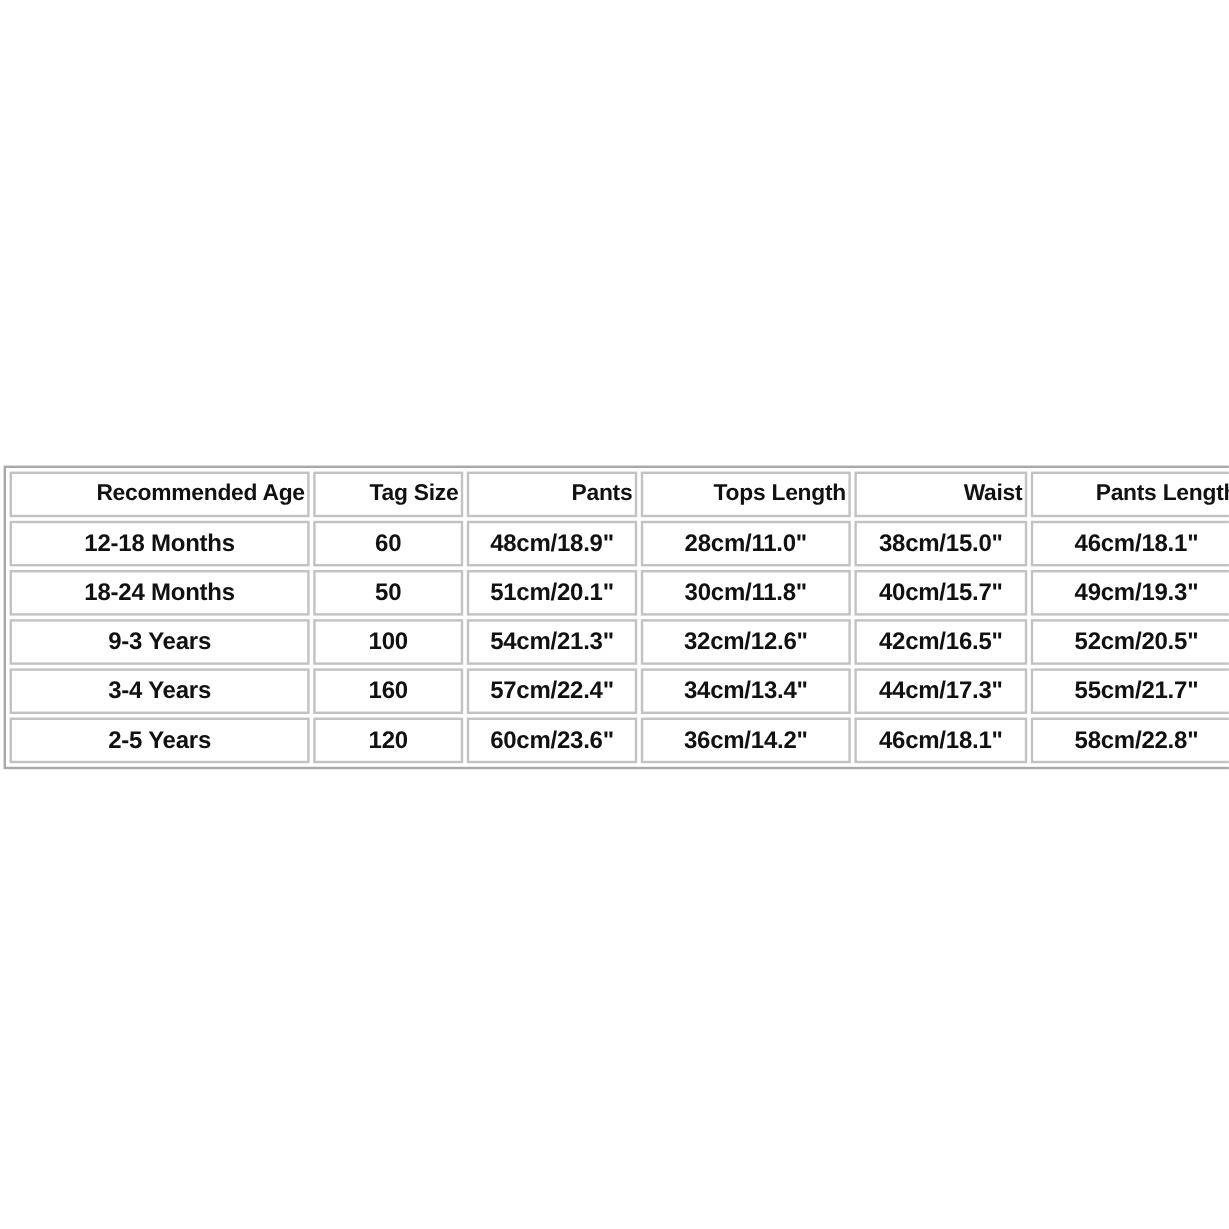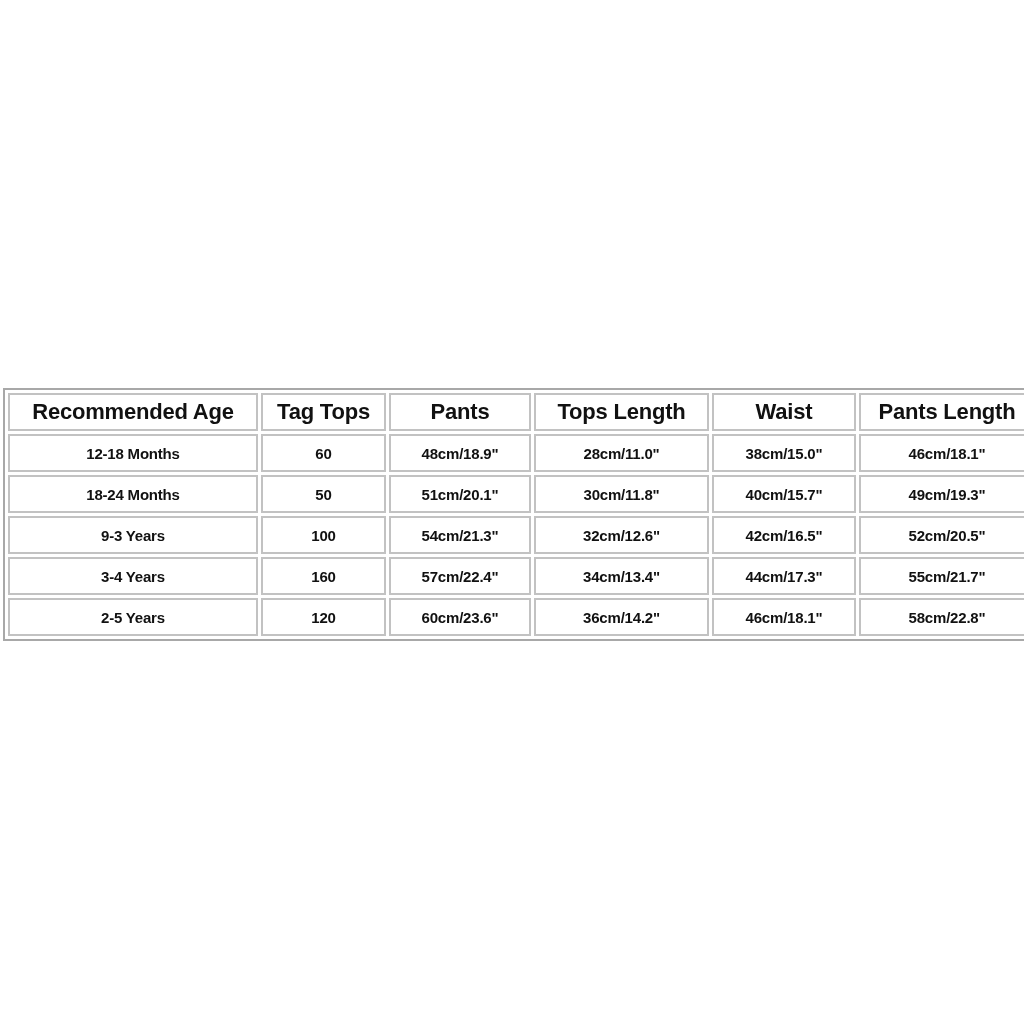--- a/index.html
+++ b/index.html
@@ -35,29 +35,30 @@
 
   table.size-chart td,
   table.size-chart th {
     border: 2px solid #c2c2c2;
     background: #ffffff;
     text-align: center;
     vertical-align: middle;
     height: 34px;
     padding: 0 2px;
     font-weight: bold;
-    font-size: 15px;
+    font-size: 20px;
     color: #111111;
     letter-spacing: -0.2px;
     white-space: nowrap;
     overflow: hidden;
   }
 
   table.size-chart th {
-    font-size: 22px;
+    font-size: 19px;
+    text-align: right;
   }
 
   
   col.c-age   { width: 250px; }
   col.c-tag   { width: 125px; }
   col.c-bust  { width: 142px; }
   col.c-tops  { width: 175px; }
   col.c-waist { width: 144px; }
   col.c-pants { width: 176px; }
 </style>
@@ -70,21 +71,21 @@
       <col class="c-age">
       <col class="c-tag">
       <col class="c-bust">
       <col class="c-tops">
       <col class="c-waist">
       <col class="c-pants">
     </colgroup>
     <thead>
       <tr>
         <th>Recommended Age</th>
-        <th>Tag Tops</th>
+        <th>Tag Size</th>
         <th>Pants</th>
         <th>Tops Length</th>
         <th>Waist</th>
         <th>Pants Length</th>
       </tr>
     </thead>
     <tbody>
       <tr>
         <td>12-18 Months</td>
         <td>60</td>

